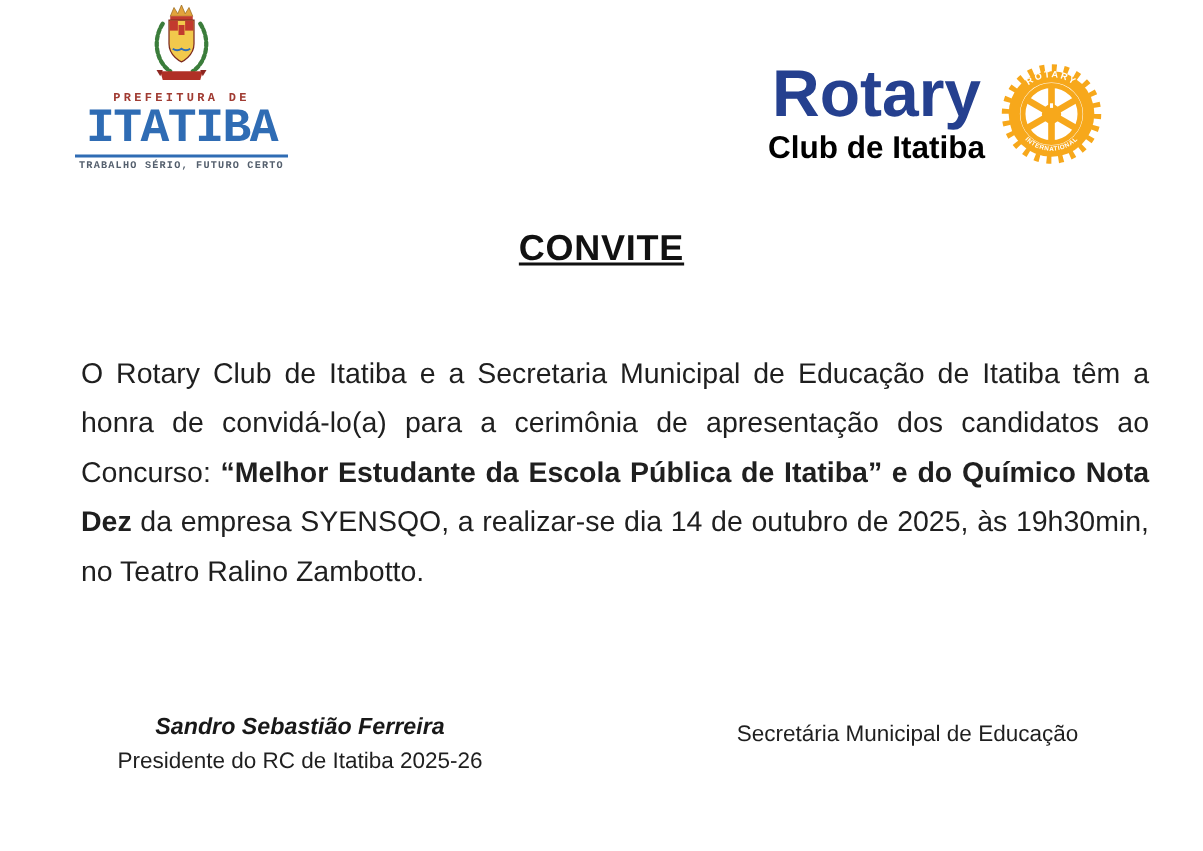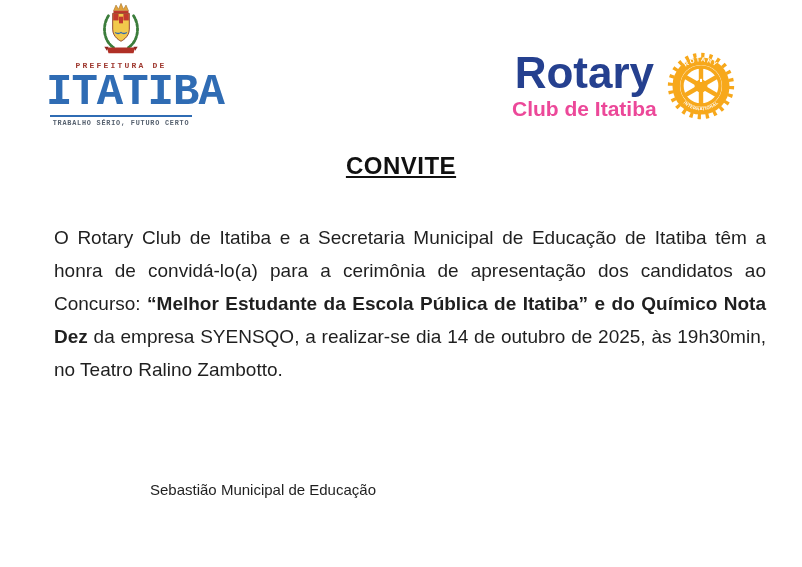--- a/index.html
+++ b/index.html
@@ -3,35 +3,35 @@
 <meta charset="utf-8">
 <style>
   html,body{margin:0;padding:0;background:#ffffff;}
   body{font-family:"Liberation Sans", sans-serif; color:#1f1f1f;}
   .page{position:relative;width:802px;height:567px;background:#ffffff;overflow:hidden;}
 
   
   .prefeitura{position:absolute;left:46px;top:2px;width:150px;text-align:center;font-family:Liberation Mono, monospace;}
   .crest{display:block;margin:0 auto;}
   .pref-pretitle{margin-top:3px;font-size:8px;font-weight:700;letter-spacing:2.2px;color:#a03b32;}
-  .pref-city{font-size:44px;font-weight:800;letter-spacing:-1px;color:#2f6cb4;line-height:1.0;margin-top:0px;}
+  .pref-city{font-size:32px;font-weight:800;letter-spacing:-1px;color:#2f6cb4;line-height:1.0;margin-top:0px;}
   .pref-rule{height:2px;background:#2f6cb4;margin:1px 4px 2px 4px;}
   .pref-slogan{font-size:6.8px;font-weight:700;letter-spacing:0.8px;color:#55606e;}
 
   
-  .rotary{position:absolute;left:512px;top:50px;display:flex;align-items:flex-start;gap:10px;}
+  .rotary{position:absolute;left:512px;top:40px;display:flex;align-items:flex-start;gap:10px;}
   .rotary-textcol{display:flex;flex-direction:column;align-items:center;}
   .rotary-wordmark{font-size:44px;font-weight:700;color:#25408f;line-height:1.05;letter-spacing:0px;}
-  .rotary-club{font-size:21px;font-weight:700;color:#ec4899;margin-top:1px;}
+  .rotary-club{font-size:21px;font-weight:700;color:#000000;margin-top:1px;}
   .wheel{display:block;margin-top:2px;}
 
   
   .title{position:absolute;left:0;top:152px;width:100%;text-align:center;
          font-size:24px;font-weight:700;color:#111;letter-spacing:0.5px;text-decoration:underline;}
-  .invitation{position:absolute;left:54px;top:202px;width:712px;
+  .invitation{position:absolute;left:54px;top:214px;width:712px;
               font-size:19px;line-height:33px;text-align:justify;color:#1f1f1f;}
   .invitation b{font-weight:700;}
 
   
   .signatures{position:absolute;left:0;top:476px;width:100%;display:flex;}
   .sig{text-align:center;}
   .sig-left{margin-left:58px;width:284px;}
   .sig-right{margin-left:118px;width:290px;}
   .sig-name{font-size:15.5px;font-weight:700;font-style:italic;color:#181818;}
   .sig-role{font-size:15px;margin-top:5px;color:#1f1f1f;}
@@ -101,18 +101,22 @@
         <textPath href="#arcBottom" startOffset="50%" text-anchor="middle">INTERNATIONAL</textPath>
       </text>
     </svg>
   </div>
 
   <div class="title">CONVITE</div>
 
   <p class="invitation"><span>O Rotary Club de Itatiba e a Secretaria Municipal de Educação de Itatiba têm a honra de convidá-lo(a) para a cerimônia de apresentação dos candidatos ao Concurso: </span><b>“Melhor Estudante da Escola Pública de Itatiba” e do Químico Nota Dez</b><span> da empresa SYENSQO, a realizar-se dia 14 de outubro de 2025, às 19h30min, no Teatro Ralino Zambotto.</span></p>
 
   <div class="signatures">
+    <div class="sig sig-left">
+      <div class="sig-name">Sandro Sebastião Ferreira</div>
+      <div class="sig-role">Presidente do RC de Itatiba 2025-26</div>
+    </div>
     <div class="sig sig-right">
-      <div class="sig-role">Sebastião Municipal de Educação</div>
+      <div class="sig-role">Secretária Municipal de Educação</div>
     </div>
   </div>
 
 </div>
 
 </body></html>

